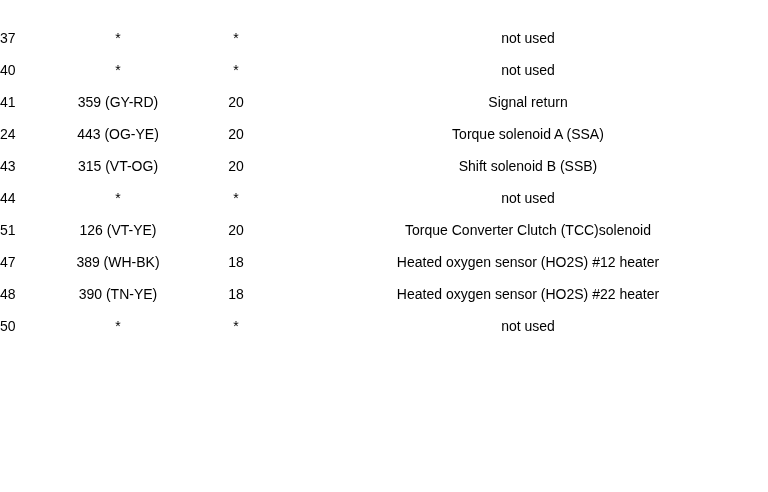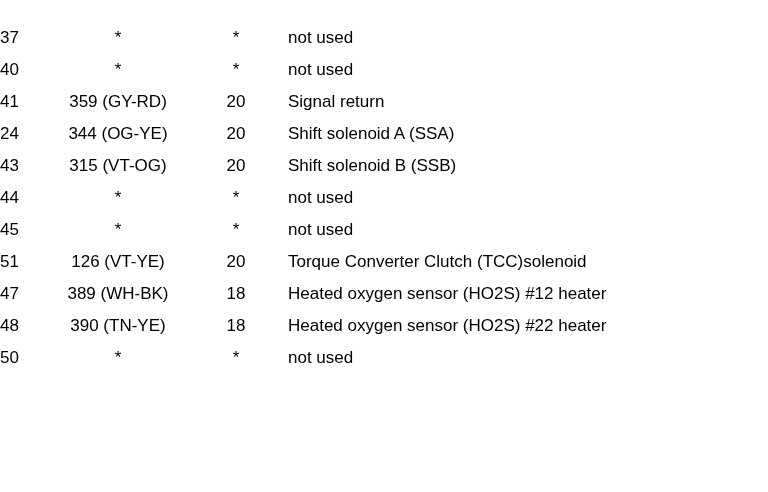--- a/index.html
+++ b/index.html
@@ -21,41 +21,41 @@
     top: 22px;
     left: 0;
     width: 768px;
     border-collapse: collapse;
   }
   #pin-table tr {
     height: 32px;
   }
   #pin-table td {
     padding: 0;
-    font-size: 17px;
+    font-size: 14px;
     line-height: 32px;
     white-space: nowrap;
     vertical-align: middle;
   }
   td.col-pin {
     width: 52px;
     padding-left: 48px;
     text-align: left;
   }
   td.col-wire {
     width: 132px;
     text-align: center;
   }
   td.col-gauge {
     width: 104px;
     text-align: center;
   }
   td.col-desc {
     padding-left: 18px;
-    text-align: left;
+    text-align: center;
   }
   .star {
     font-size: 17px;
     letter-spacing: 0;
   }
 </style>
 </head>
 <body>
 
 <table id="pin-table">
@@ -73,38 +73,32 @@
         <td class="col-desc">not used</td>
       </tr>
       <tr>
         <td class="col-pin">41</td>
         <td class="col-wire">359 (GY-RD)</td>
         <td class="col-gauge">20</td>
         <td class="col-desc">Signal return</td>
       </tr>
       <tr>
         <td class="col-pin">24</td>
-        <td class="col-wire">344 (OG-YE)</td>
+        <td class="col-wire">443 (OG-YE)</td>
         <td class="col-gauge">20</td>
-        <td class="col-desc">Shift solenoid A (SSA)</td>
+        <td class="col-desc">Torque solenoid A (SSA)</td>
       </tr>
       <tr>
         <td class="col-pin">43</td>
         <td class="col-wire">315 (VT-OG)</td>
         <td class="col-gauge">20</td>
         <td class="col-desc">Shift solenoid B (SSB)</td>
       </tr>
       <tr>
         <td class="col-pin">44</td>
-        <td class="col-wire star">*</td>
-        <td class="col-gauge star">*</td>
-        <td class="col-desc">not used</td>
-      </tr>
-      <tr>
-        <td class="col-pin">45</td>
         <td class="col-wire star">*</td>
         <td class="col-gauge star">*</td>
         <td class="col-desc">not used</td>
       </tr>
       <tr>
         <td class="col-pin">51</td>
         <td class="col-wire">126 (VT-YE)</td>
         <td class="col-gauge">20</td>
         <td class="col-desc">Torque Converter Clutch (TCC)solenoid</td>
       </tr>

